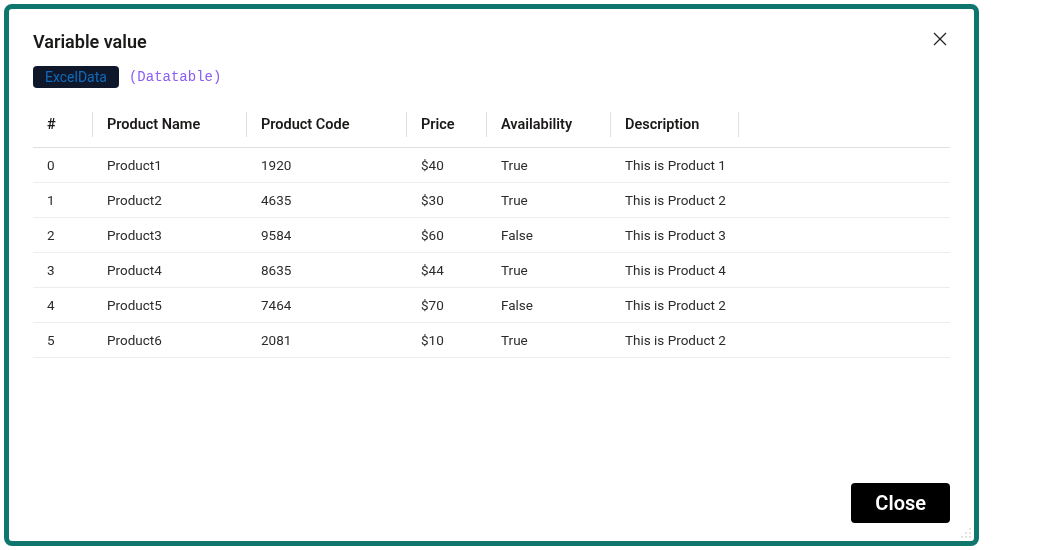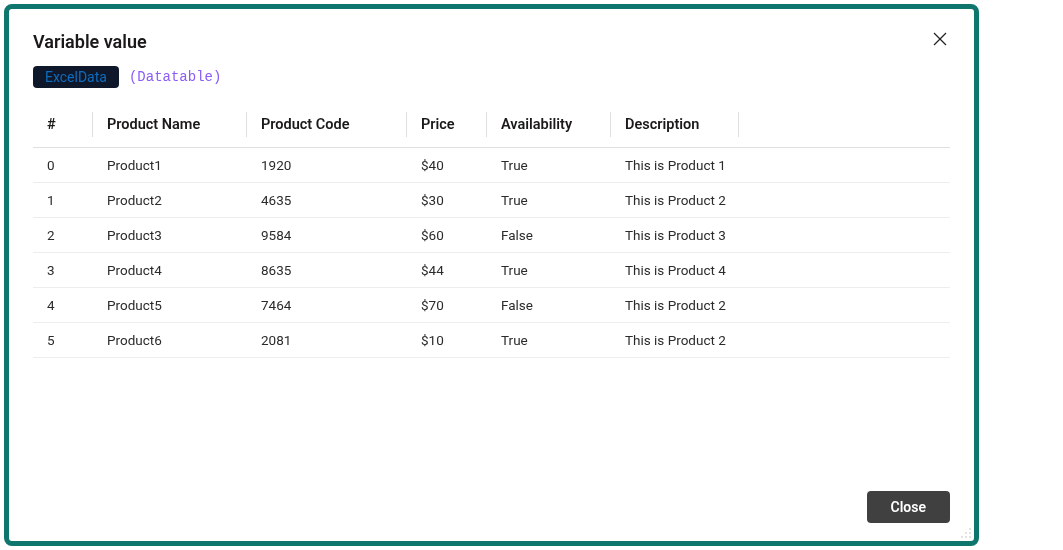--- a/index.html
+++ b/index.html
@@ -107,25 +107,25 @@
       padding: 9px 10px 9px 14px;
       border-bottom: 1px solid #ededed;
       white-space: nowrap;
     }
     .footer {
       display: flex;
       justify-content: flex-end;
       padding-top: 12px;
     }
     .close-button {
-      background: #404040;
+      background: #000000;
       color: #fff;
       border: none;
       border-radius: 4px;
-      font-size: 14px;
+      font-size: 20px;
       font-weight: 600;
       padding: 8px 24px;
       cursor: pointer;
       font-family: inherit;
     }
     .resize-handle {
       position: absolute;
       right: 2px;
       bottom: 2px;
       width: 12px;

